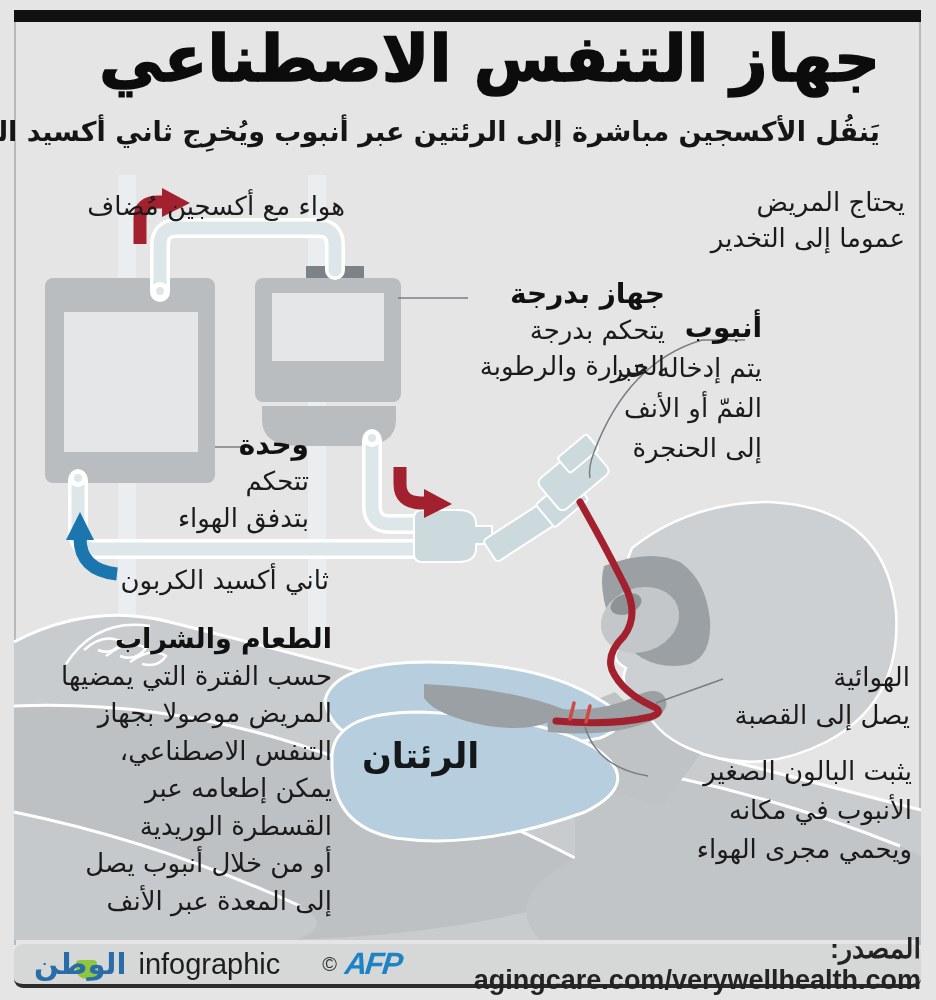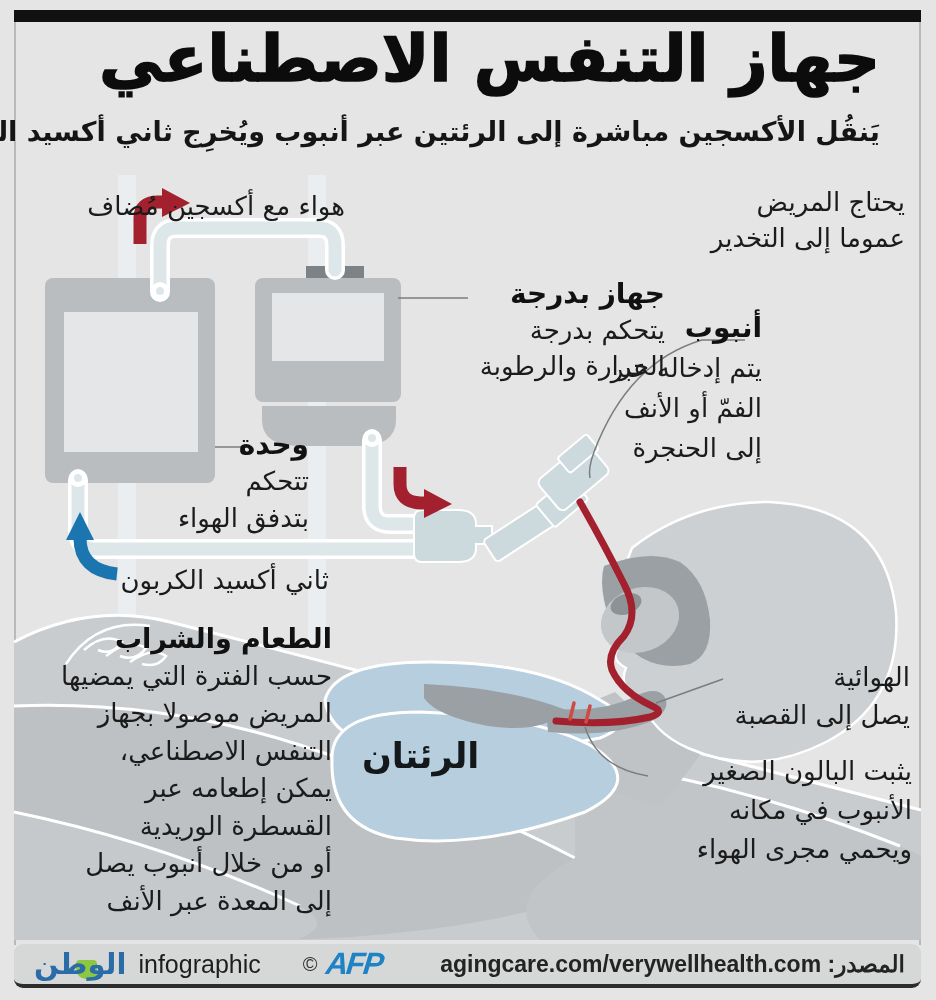--- a/index.html
+++ b/index.html
@@ -20,25 +20,25 @@
               font-size:35px;font-weight:bold;color:#14181b;}
   
   .footer{position:absolute;left:14px;top:944px;width:907px;height:40px;z-index:3;
           background:#d6d8d8;border-radius:9px;border-bottom:4px solid #2c2c2c;
           display:flex;align-items:center;font-family:"Liberation Sans",sans-serif;}
   .brand{position:relative;margin-left:20px;height:34px;display:flex;align-items:center;}
   .brand .bubble{position:absolute;left:42px;top:13px;width:21px;height:19px;background:#8dc63f;
                  border-radius:4px 4px 4px 10px;z-index:0;}
   .brand .wataan{position:relative;z-index:1;font-family:"DejaVu Sans",sans-serif;
                  font-size:29px;font-weight:bold;color:#2a6ca8;line-height:30px;}
-  .infog{margin-left:12px;font-size:25px;color:#1d1d1d;}
+  .infog{margin-left:12px;font-size:29px;color:#1d1d1d;}
   .copy{margin-left:42px;font-size:20px;color:#333;}
   .afp{margin-left:8px;font-size:31px;font-weight:bold;font-style:italic;color:#1e83c5;
        letter-spacing:-2px;transform:skewX(-6deg);}
-  .source{margin-left:auto;margin-right:16px;direction:rtl;font-size:23px;font-weight:bold;color:#232323;}
+  .source{margin-left:auto;margin-right:0;direction:rtl;font-size:27px;font-weight:bold;color:#232323;}
 </style>
 </head>
 <body>
 
 <div class="page">
 
   <div class="topbar"></div>
   <div class="edge l"></div>
   <div class="edge r"></div>
 

